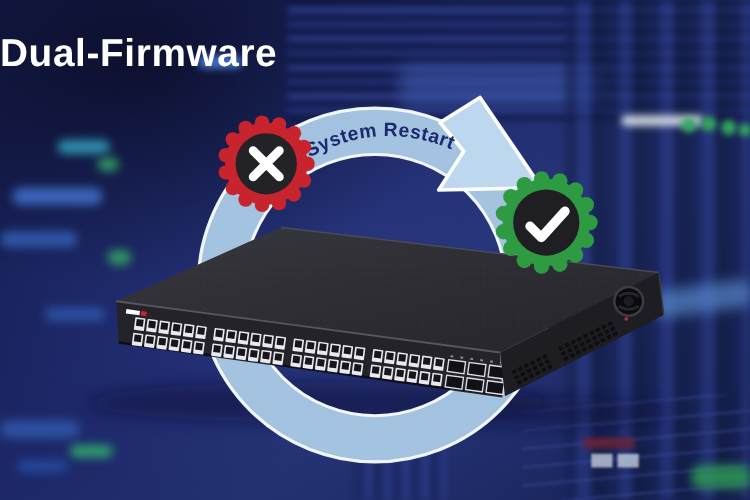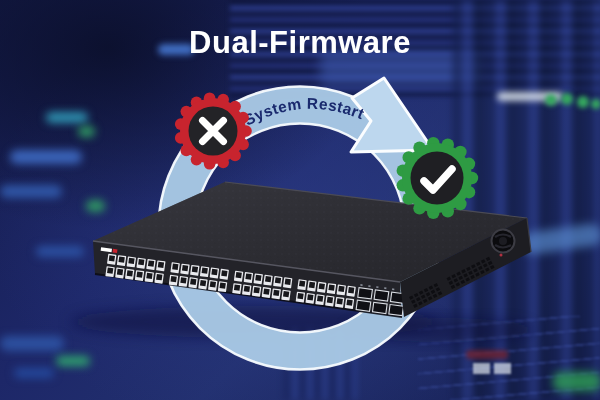--- a/index.html
+++ b/index.html
@@ -46,21 +46,21 @@
   .g2{left:561px;top:93px;width:12px;height:12px;}
   .g3{left:577px;top:96px;width:12px;height:12px;}
   .g4{left:591px;top:99px;width:10px;height:10px;}
   .wedge{left:522px;top:228px;width:80px;height:22px;background:#5b8fd2;opacity:.65;filter:blur(5px);border-radius:10px;transform:rotate(-8deg);}
   .redblob{left:466px;top:350px;width:42px;height:9px;background:#6e2230;opacity:.8;filter:blur(2px);border-radius:4px;}
   .chip{top:363px;width:17px;height:11px;background:#cfd6e2;opacity:.75;filter:blur(1px);}
   .c1{left:473px;} .c2{left:494px;}
   .gcluster{left:553px;top:372px;width:48px;height:19px;background:#2f9e55;opacity:.8;filter:blur(4px);border-radius:8px;}
   .overlay-svg{position:absolute;left:0;top:0;}
   .title{
-    position:absolute;left:0;top:25px;width:100%;text-align:center;
+    position:absolute;left:0;top:25px;width:100%;
     font-size:31px;font-weight:800;letter-spacing:.5px;color:#ffffff;
   }
   .cycle-label-text{font-size:15.5px;font-weight:700;letter-spacing:.4px;}
 </style>
 </head>
 <body>
 
 <div class="stage">
 
   <div class="bg rack-top"></div>

